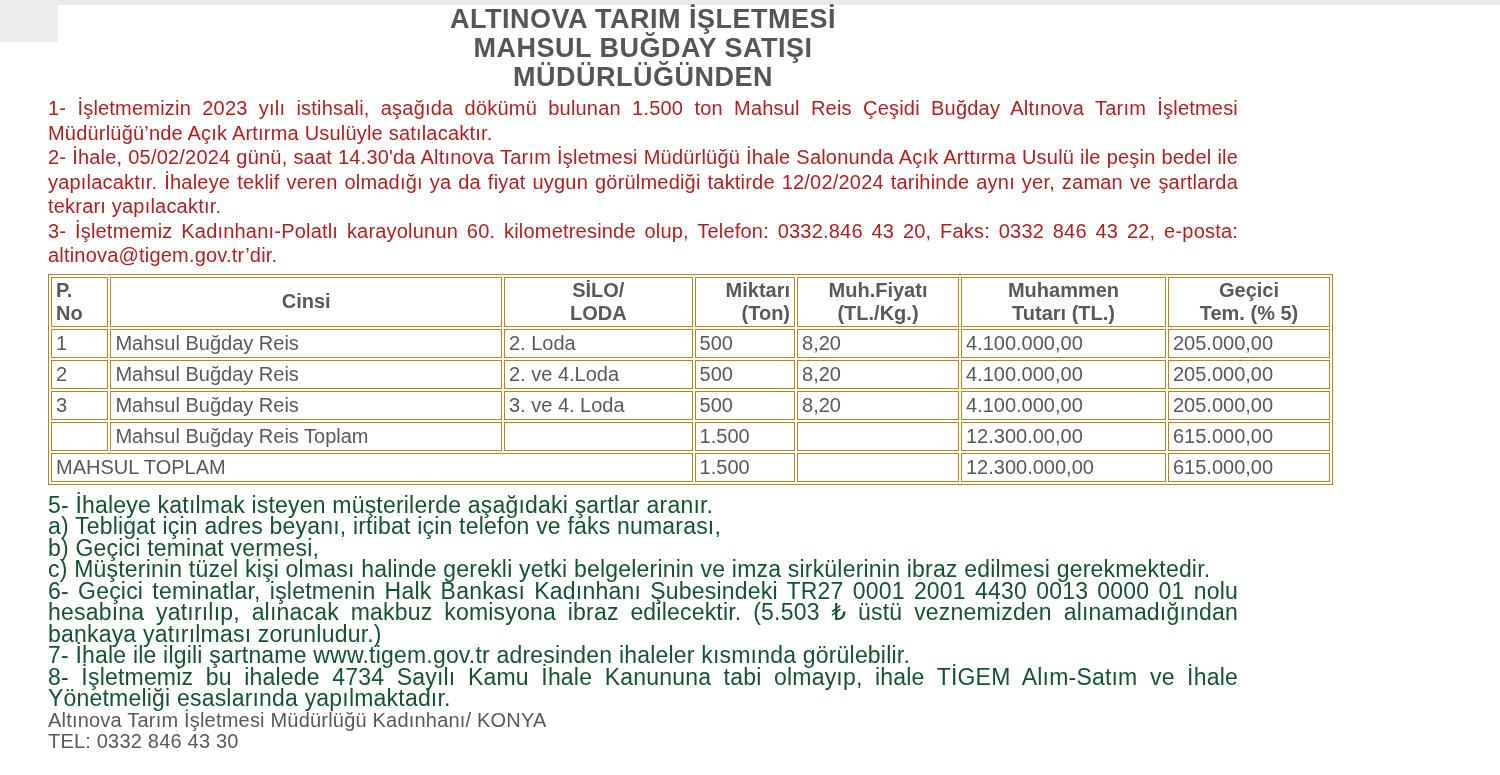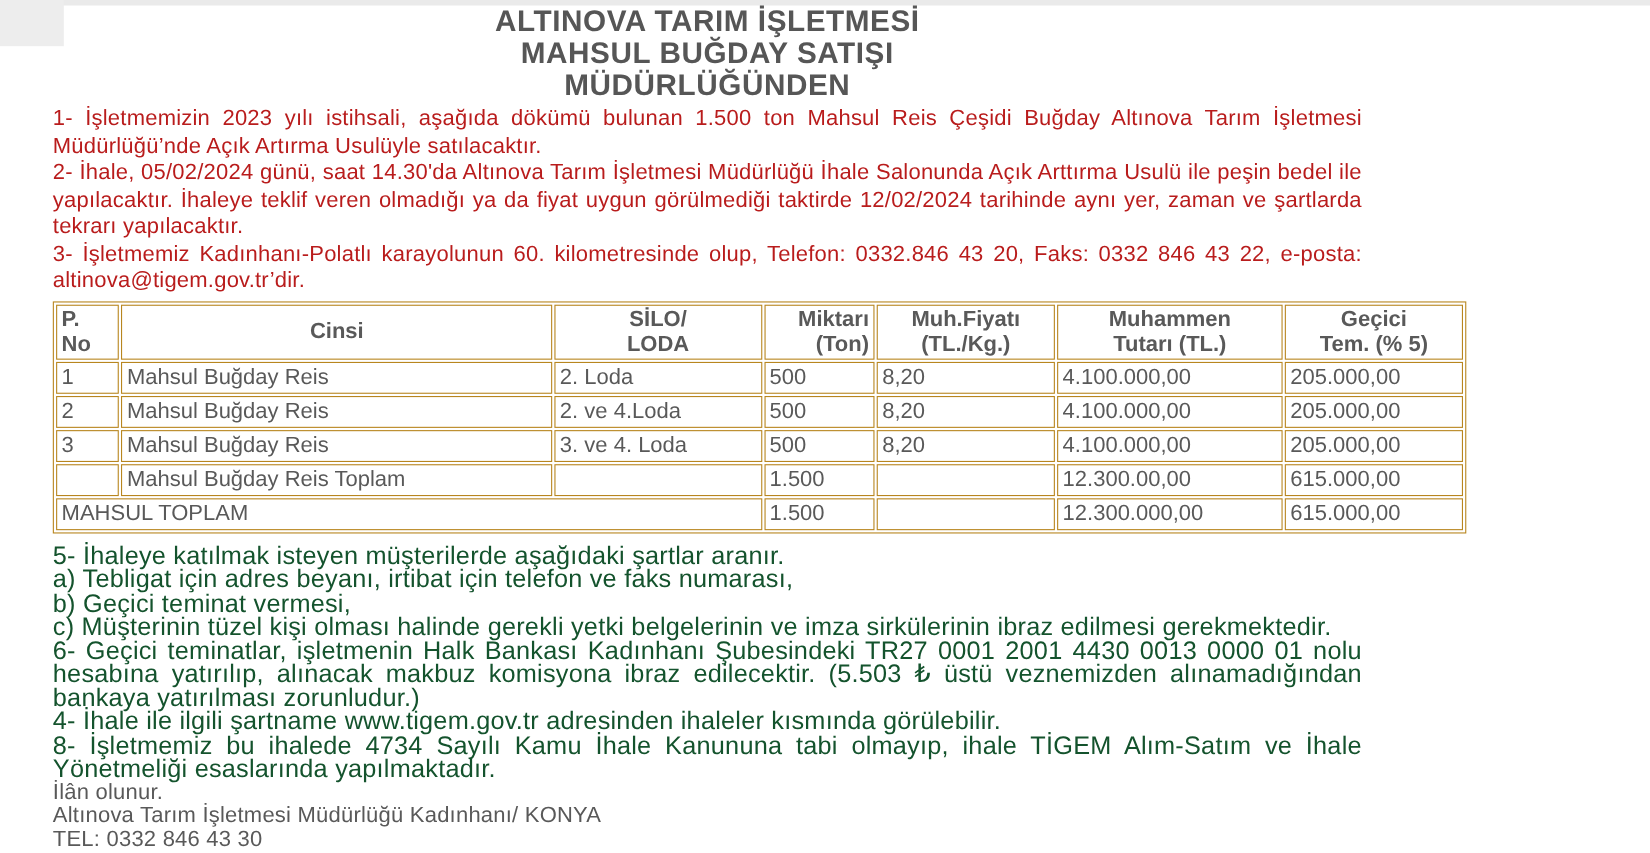--- a/index.html
+++ b/index.html
@@ -144,23 +144,22 @@
         </tr>
       </tbody>
   </table>
 
   <div id="conditions" class="conditions">
       <div class="cond-line">5- İhaleye katılmak isteyen müşterilerde aşağıdaki şartlar aranır.</div>
       <div class="cond-line">a) Tebligat için adres beyanı, irtibat için telefon ve faks numarası,</div>
       <div class="cond-line">b) Geçici teminat vermesi,</div>
       <div class="cond-line">c) Müşterinin tüzel kişi olması halinde gerekli yetki belgelerinin ve imza sirkülerinin ibraz edilmesi gerekmektedir.</div>
       <div class="cond-line justify">6- Geçici teminatlar, işletmenin Halk Bankası Kadınhanı Şubesindeki TR27 0001 2001 4430 0013 0000 01 nolu hesabına yatırılıp, alınacak makbuz komisyona ibraz edilecektir. (5.503 ₺ üstü veznemizden alınamadığından bankaya yatırılması zorunludur.)</div>
-      <div class="cond-line">4- İhale ile ilgili şartname www.tigem.gov.tr adresinden ihaleler kısmında görülebilir.</div>
+      <div class="cond-line">7- İhale ile ilgili şartname www.tigem.gov.tr adresinden ihaleler kısmında görülebilir.</div>
       <div class="cond-line justify">8- İşletmemiz bu ihalede 4734 Sayılı Kamu İhale Kanununa tabi olmayıp, ihale TİGEM Alım-Satım ve İhale Yönetmeliği esaslarında yapılmaktadır.</div>
     </div>
 
   <div id="closing">
-      <div class="closing-line">İlân olunur.</div>
       <div class="closing-line">Altınova Tarım İşletmesi Müdürlüğü Kadınhanı/ KONYA</div>
       <div class="closing-line">TEL: 0332 846 43 30</div>
     </div>
 
 </div>
 
 </body></html>

